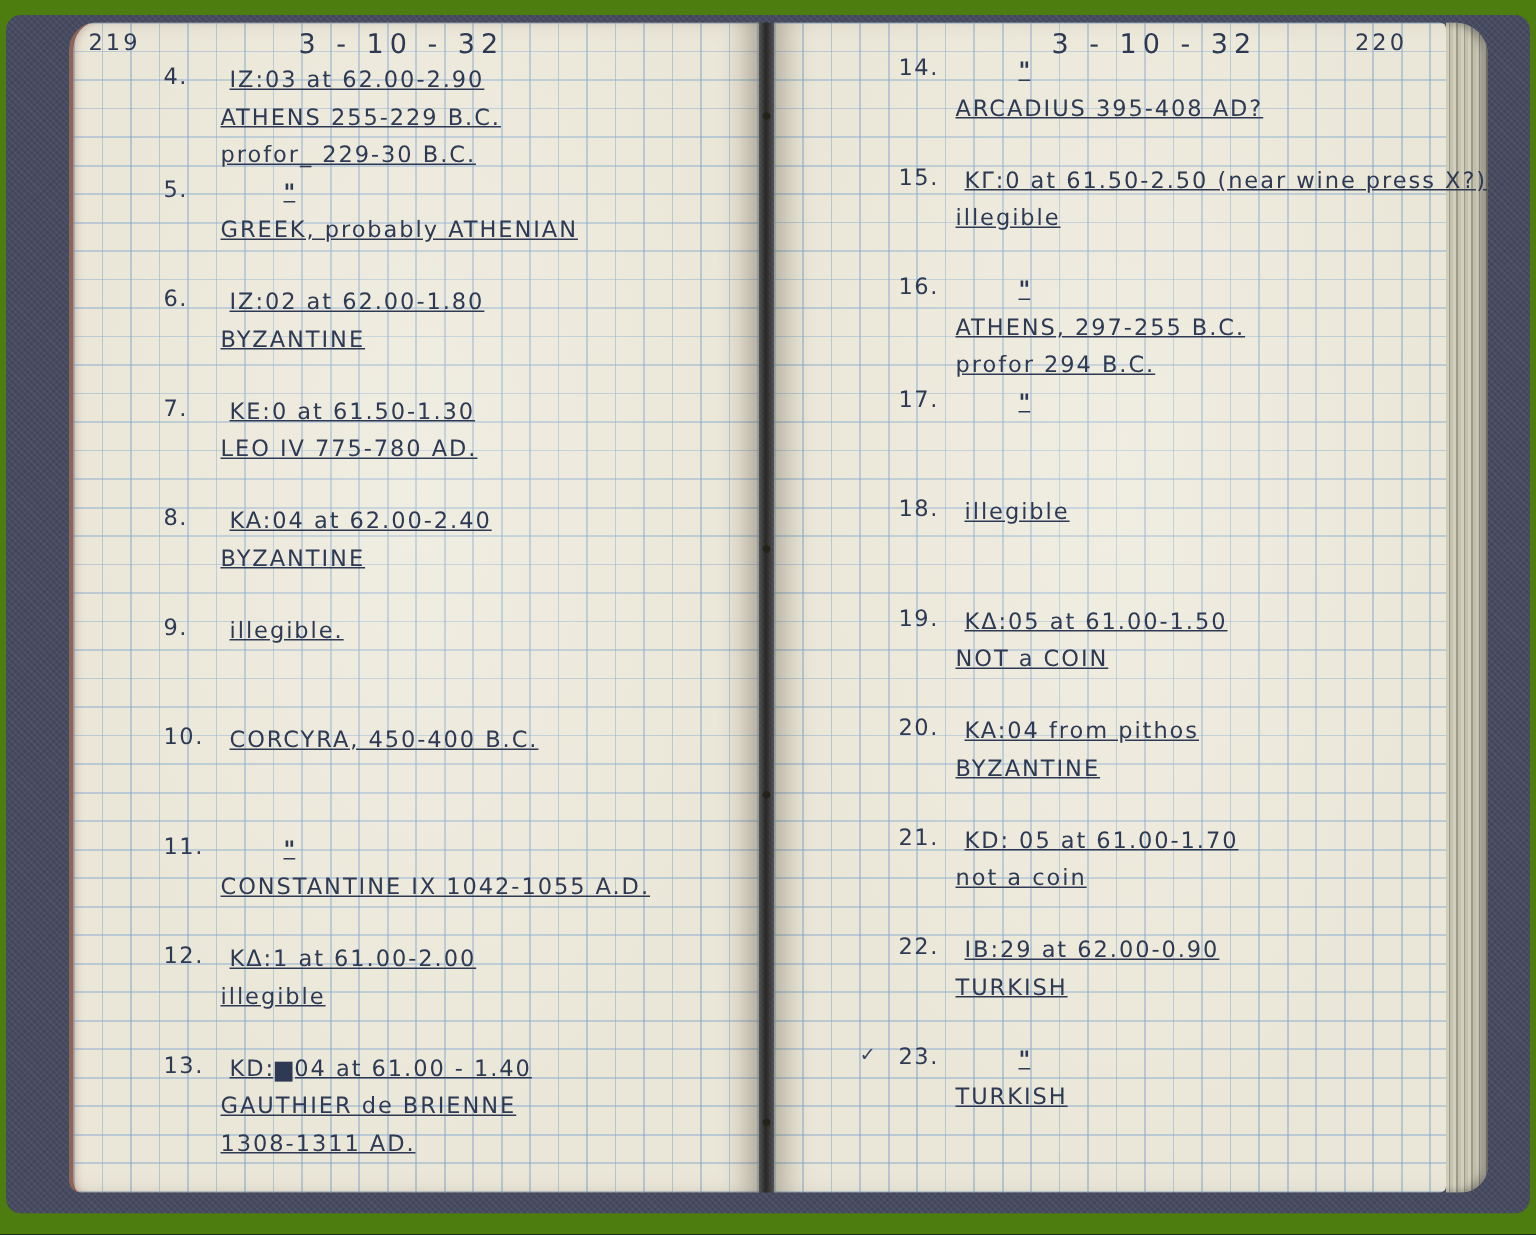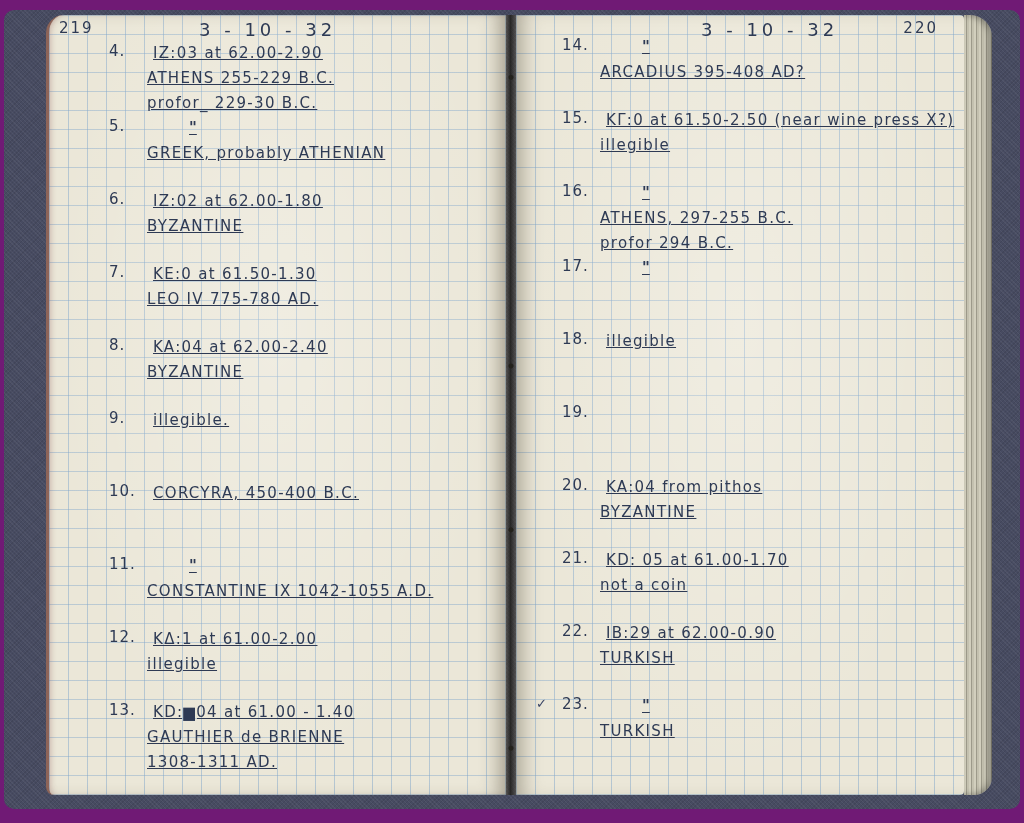--- a/index.html
+++ b/index.html
@@ -3,21 +3,21 @@
 <meta charset="utf-8">
 <style>
   * { margin: 0; padding: 0; box-sizing: border-box; }
   html, body { background: #060607; }
   body { font-family: "DejaVu Sans", sans-serif; }
 
   .scene {
     position: relative;
     width: 1024px;
     height: 823px;
-    background: #701a75;
+    background: #4d7c0f;
     overflow: hidden;
   }
 
   
   .cover {
     position: absolute;
     left: 4px; top: 10px;
     width: 1016px; height: 799px;
     border-radius: 10px;
     background: #474b61;
@@ -85,21 +85,21 @@
   .page-header { position: absolute; top: 4px; left: 0; right: 0; height: 26px; }
   .page-num  { position: absolute; font-size: 15px; letter-spacing: 2px; }
   .page-left  .page-num { left: 10px; }
   .page-right .page-num { right: 26px; }
   .page-date { position: absolute; font-size: 18px; letter-spacing: 4px; }
   .page-left  .page-date { left: 150px; }
   .page-right .page-date { left: 185px; }
 
   .entries { position: absolute; left: 0; right: 0; bottom: 0; }
   .page-left  .entries { top: 26px; padding-left: 60px; }
-  .page-right .entries { top: 20px; padding-left: 46px; }
+  .page-right .entries { top: 20px; padding-left: 83px; }
 
   .entry { display: flex; min-height: 73px; position: relative; }
   .entry .prefix {
     position: absolute; left: -26px; top: 2px;
     font-size: 13px; color: #3a4566;
   }
   .entry .num {
     width: 44px; flex: 0 0 44px;
     font-size: 15px; padding-top: 1px; letter-spacing: 1px;
   }
@@ -235,20 +235,24 @@
             </div>
           </div>
           <div class="entry">
             <span class="num">18.</span>
             <div class="lines">
               <div class="line">illegible</div>
             </div>
           </div>
           <div class="entry">
             <span class="num">19.</span>
+            <div class="lines">
+              <div class="line">KΔ:05 at 61.00-1.50</div>
+              <div class="line">NOT a COIN</div>
+            </div>
           </div>
           <div class="entry">
             <span class="num">20.</span>
             <div class="lines">
               <div class="line">KA:04 from pithos</div>
               <div class="line">BYZANTINE</div>
             </div>
           </div>
           <div class="entry">
             <span class="num">21.</span>

